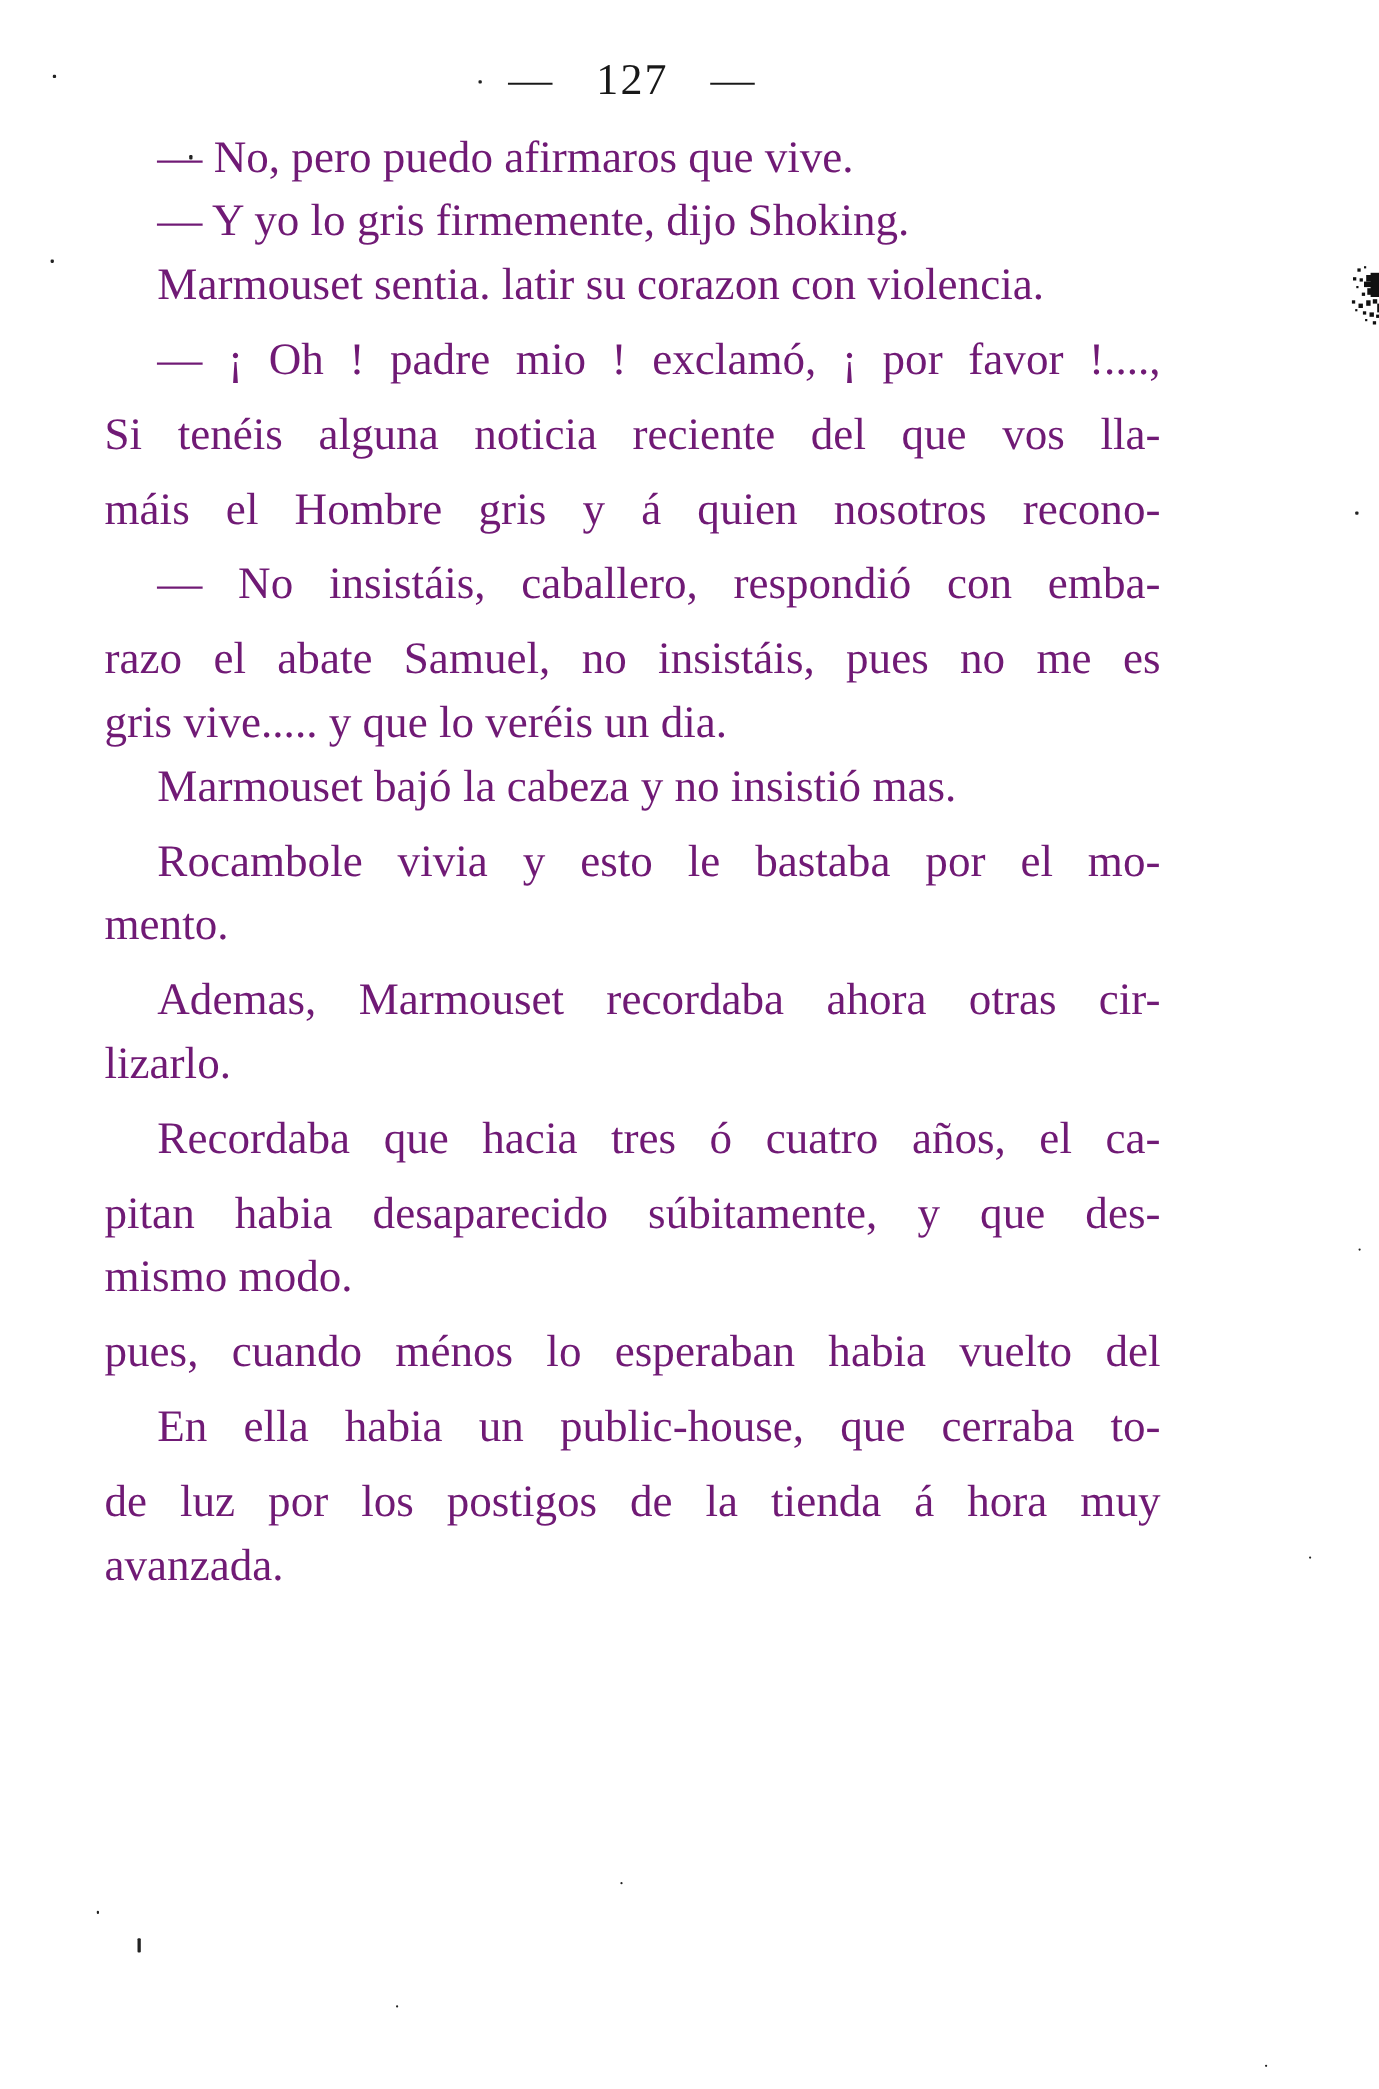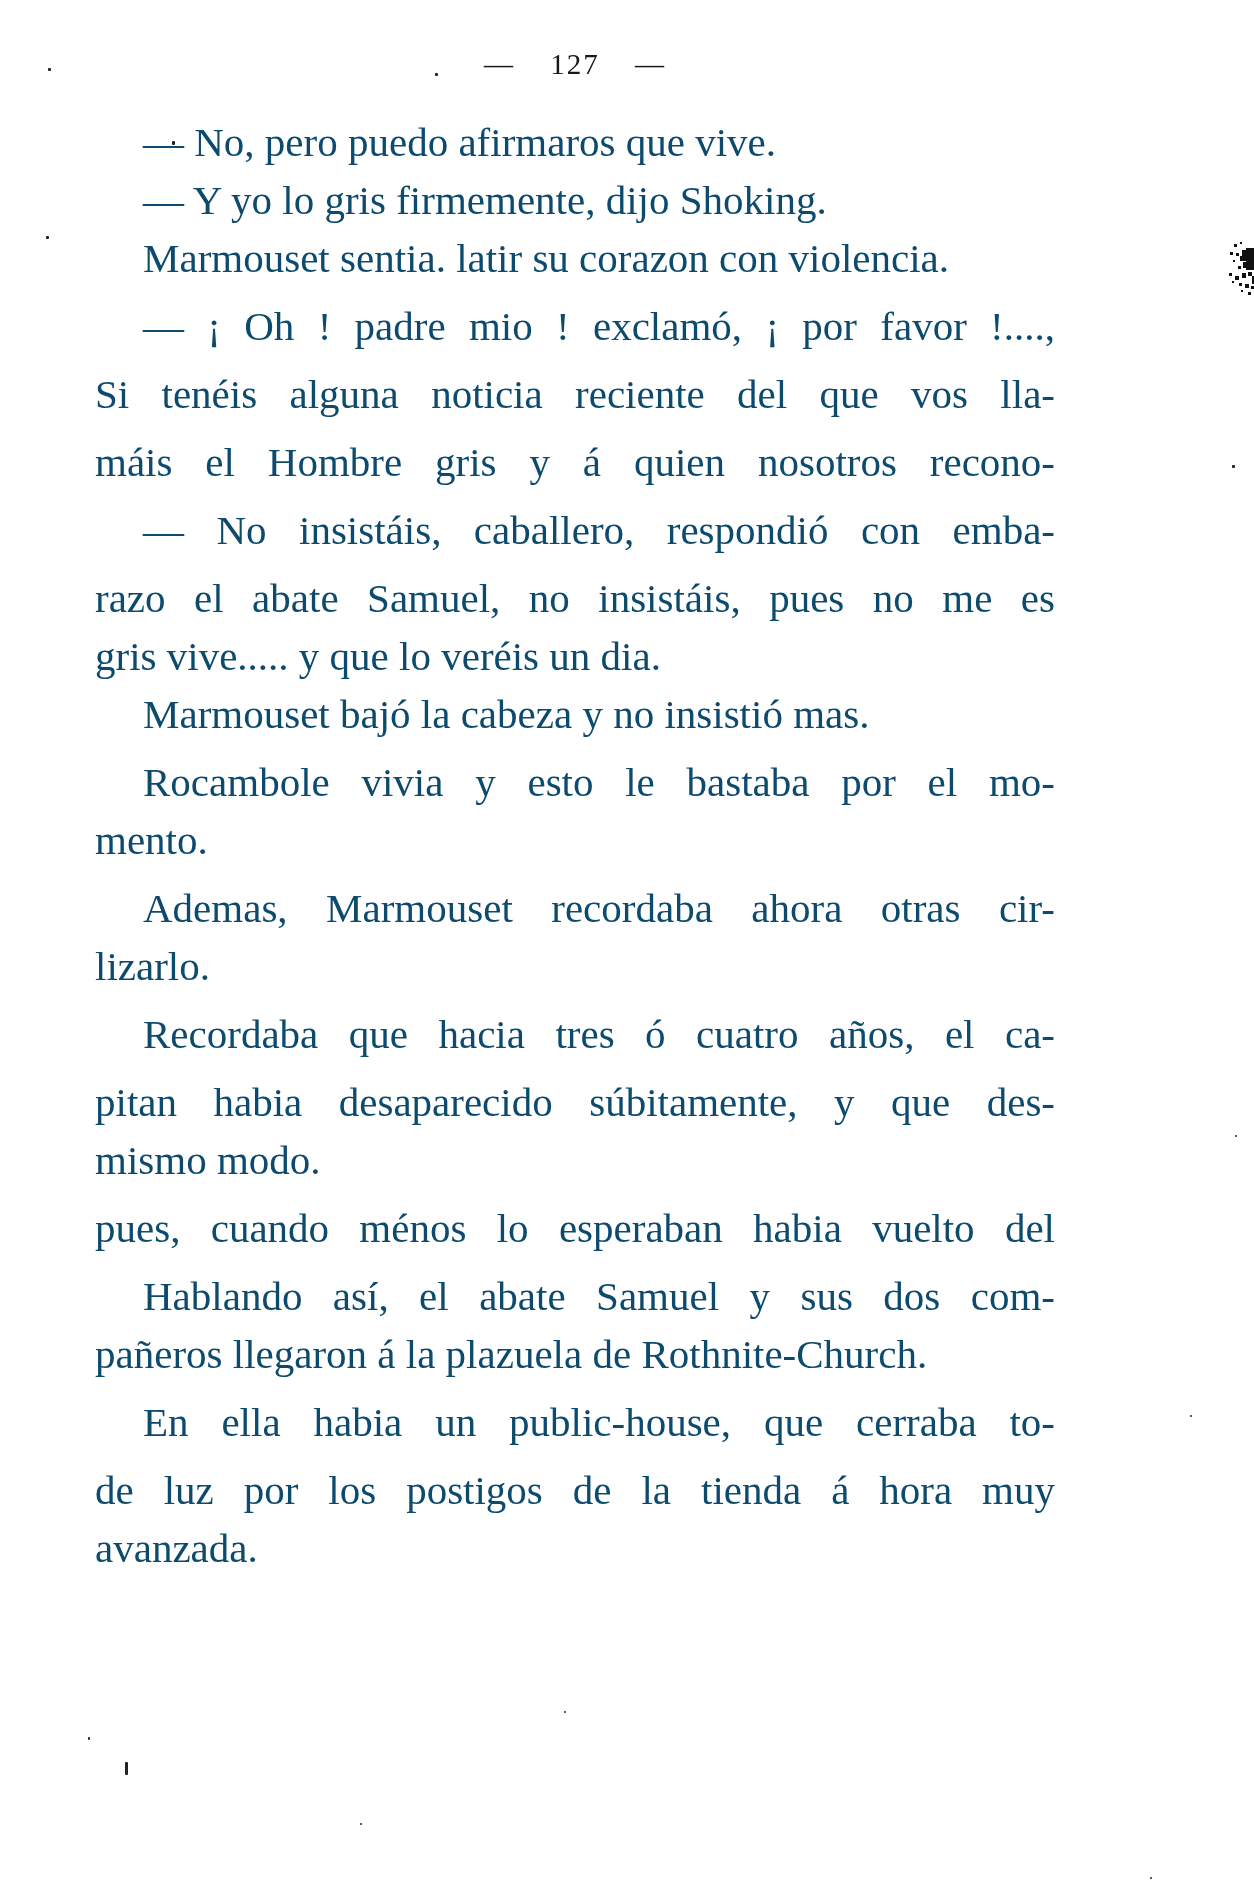--- a/index.html
+++ b/index.html
@@ -14,35 +14,35 @@
     overflow: hidden;
   }
 
   
   .running-head {
     position: absolute;
     top: 48px;
     left: 95px;
     width: 960px;
     text-align: center;
-    font-size: 29px;
+    font-size: 40px;
     letter-spacing: 2px;
     word-spacing: 26px;
     color: #181818;
   }
 
   
   .text-block {
     position: absolute;
     top: 113px;
     left: 95px;
     width: 960px;
     font-size: 41px;
     line-height: 58px;
-    color: #0c4a6e;
+    color: #701a75;
   }
   .para { margin: 0; padding: 0; }
   .para .line:first-child { text-indent: 48px; }
   .line { display: block; text-align: left; }
   .line.just {
     text-align: justify;
     text-align-last: justify;
     text-justify: inter-word;
     margin-top: 10px;
   }
@@ -113,24 +113,20 @@
         <span class="line just">Ademas, Marmouset recordaba ahora otras cir-</span>
         <span class="line">lizarlo.</span>
       </p>
       <p class="para">
         <span class="line just">Recordaba que hacia tres ó cuatro años, el ca-</span>
         <span class="line just">pitan habia desaparecido súbitamente, y que des-</span>
         <span class="line">mismo modo.</span>
         <span class="line just">pues, cuando ménos lo esperaban habia vuelto del</span>
       </p>
       <p class="para">
-        <span class="line just">Hablando así, el abate Samuel y sus dos com-</span>
-        <span class="line">pañeros llegaron á la plazuela de Rothnite-Church.</span>
-      </p>
-      <p class="para">
         <span class="line just">En ella habia un public-house, que cerraba to-</span>
         <span class="line just">de luz por los postigos de la tienda á hora muy</span>
         <span class="line">avanzada.</span>
       </p>
     </div>
 
   <svg class="ink-blot" viewBox="0 0 30 60" xmlns="http://www.w3.org/2000/svg" fill="#111">
     <rect x="20" y="8" width="10" height="22"></rect>
     <rect x="16" y="10" width="6" height="6"></rect>
     <rect x="14" y="16" width="8" height="5"></rect>

